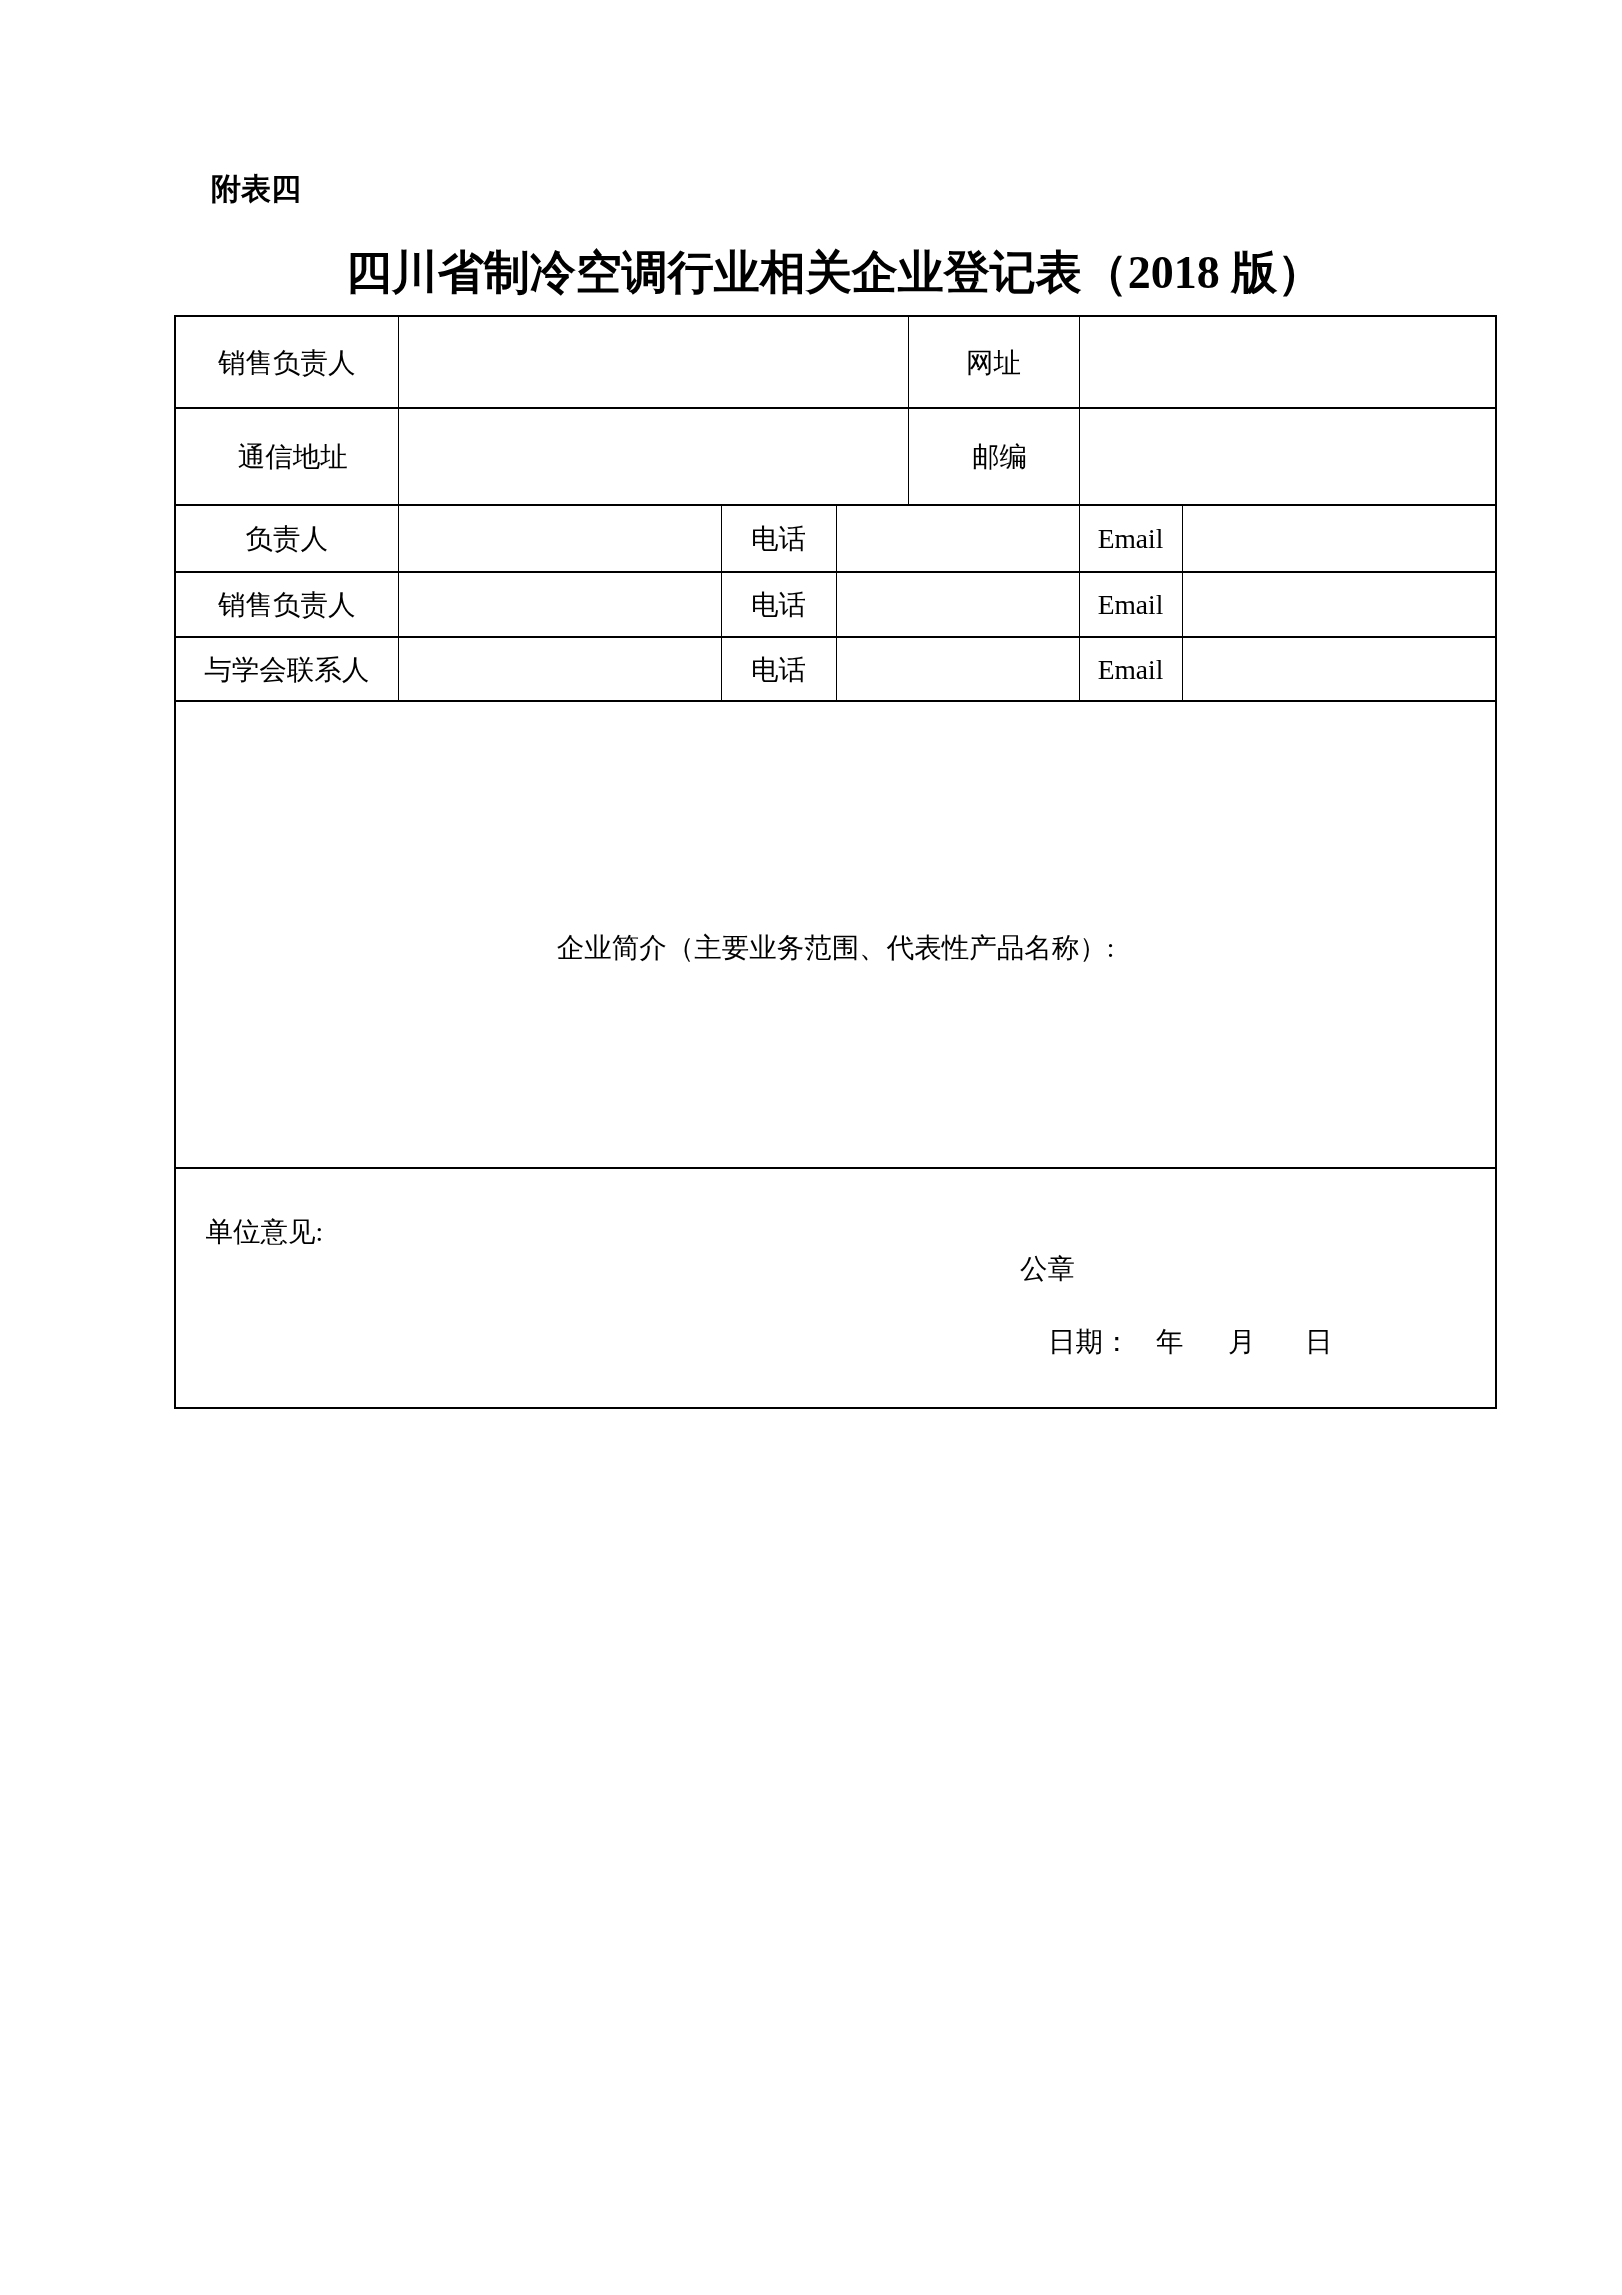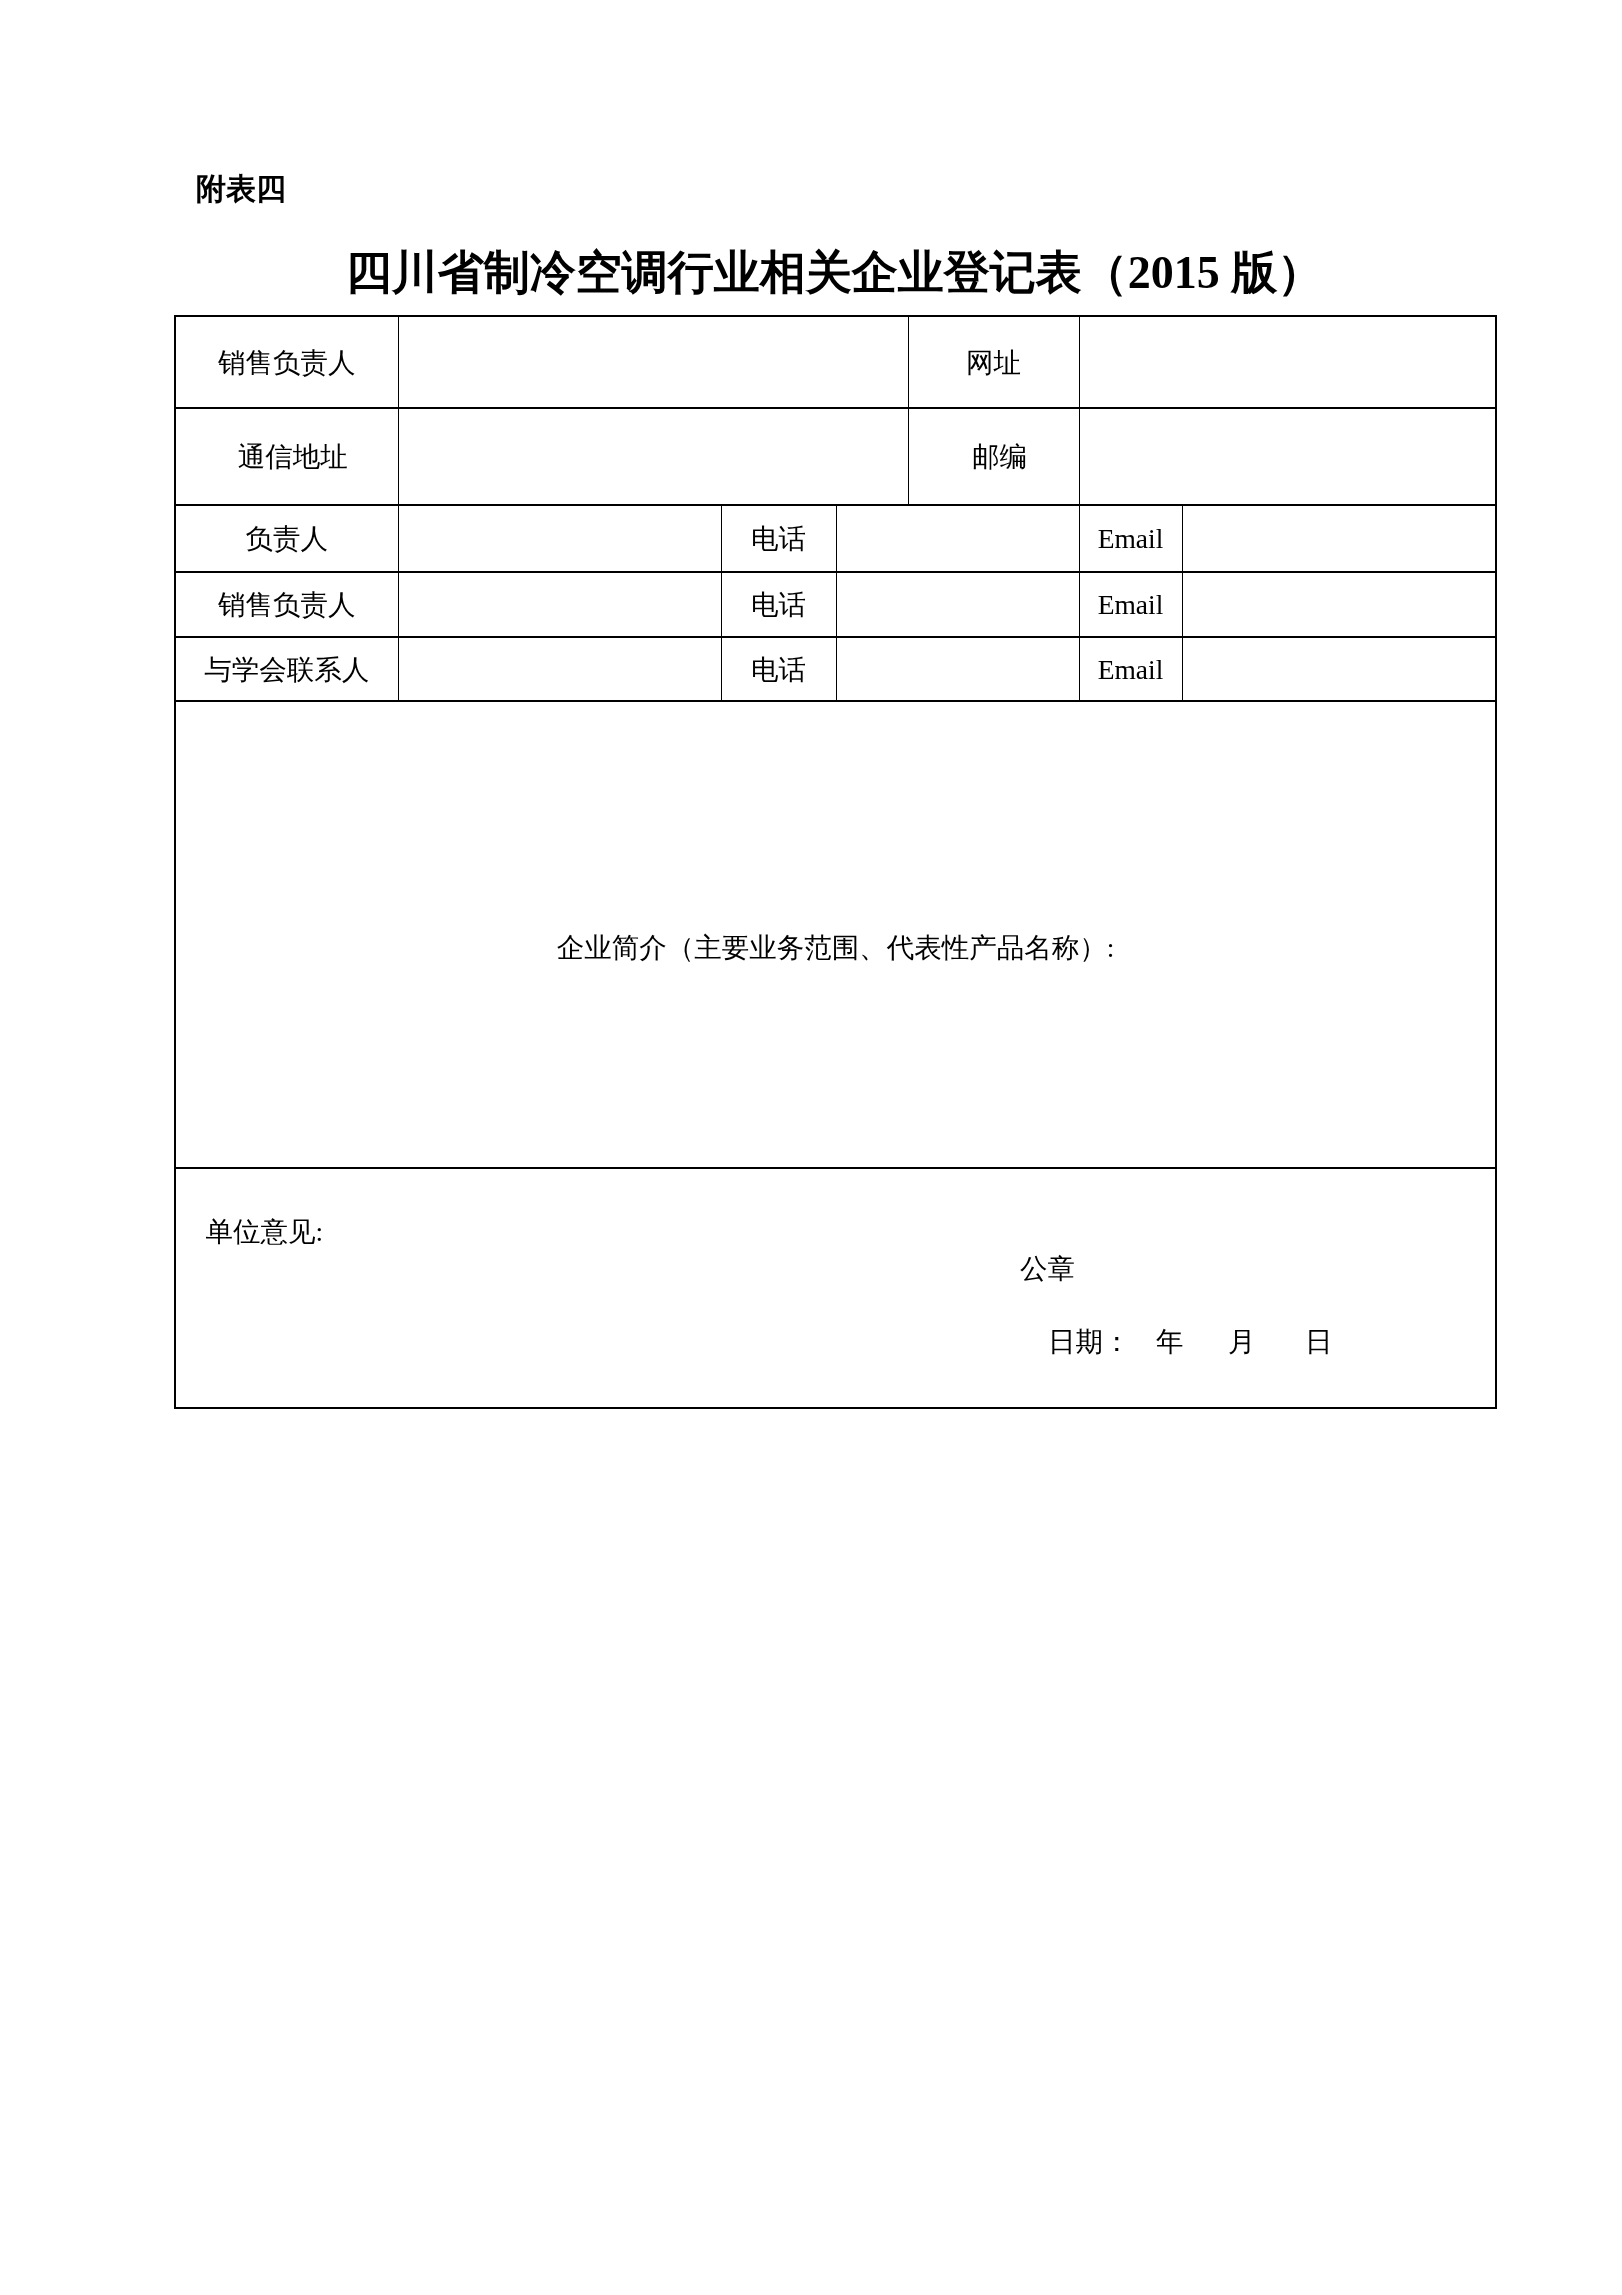--- a/index.html
+++ b/index.html
@@ -7,21 +7,21 @@
     position: relative;
     width: 1622px;
     height: 2295px;
     background: #ffffff;
     color: #000000;
     font-family: "Liberation Serif", "DejaVu Serif", serif;
     overflow: hidden;
   }
   .appendix {
     position: absolute;
-    left: 196px;
+    left: 211px;
     top: 171px;
     font-size: 30px;
     font-weight: bold;
     line-height: 1.2;
     white-space: nowrap;
   }
   .title {
     position: absolute;
     left: 174px;
     top: 245px;
@@ -71,21 +71,21 @@
   .month-label{ left: 1052px; top: 156px; }
   .day-label  { left: 1129px; top: 156px; }
 </style>
 </head>
 <body>
 
 <div class="page">
 
   <div class="appendix">附表四</div>
 
-  <h1 class="title">四川省制冷空调行业相关企业登记表（2015 版）</h1>
+  <h1 class="title">四川省制冷空调行业相关企业登记表（2018 版）</h1>
 
   <table class="form">
     <colgroup>
       <col style="width:223px">
       <col style="width:323px">
       <col style="width:115px">
       <col style="width:72px">
       <col style="width:171px">
       <col style="width:103px">
       <col style="width:314px">

